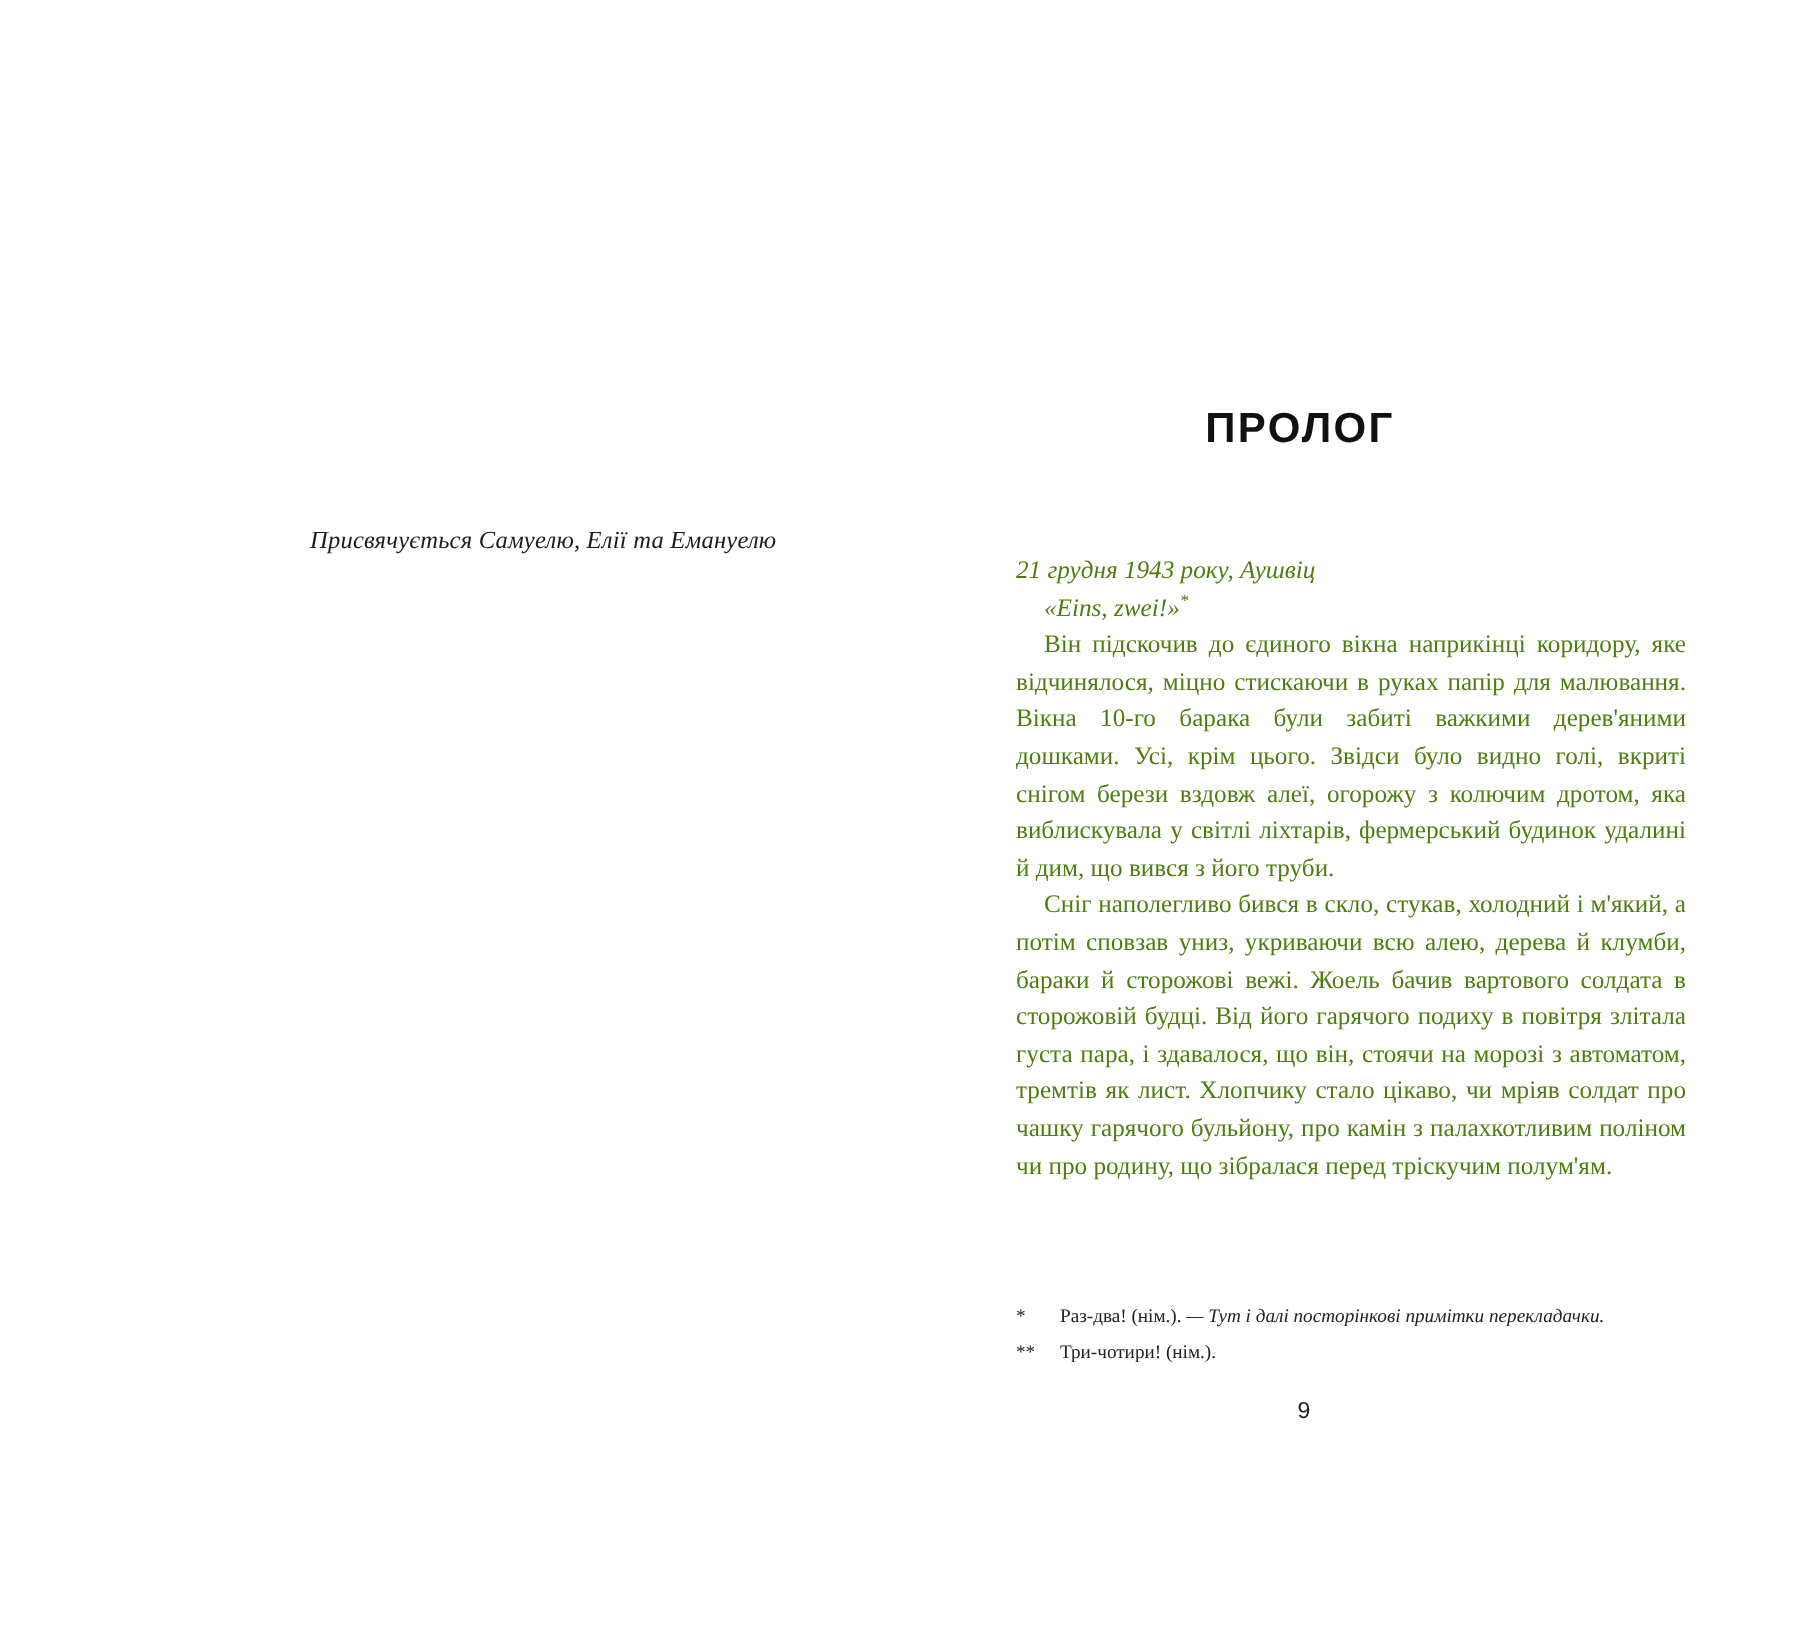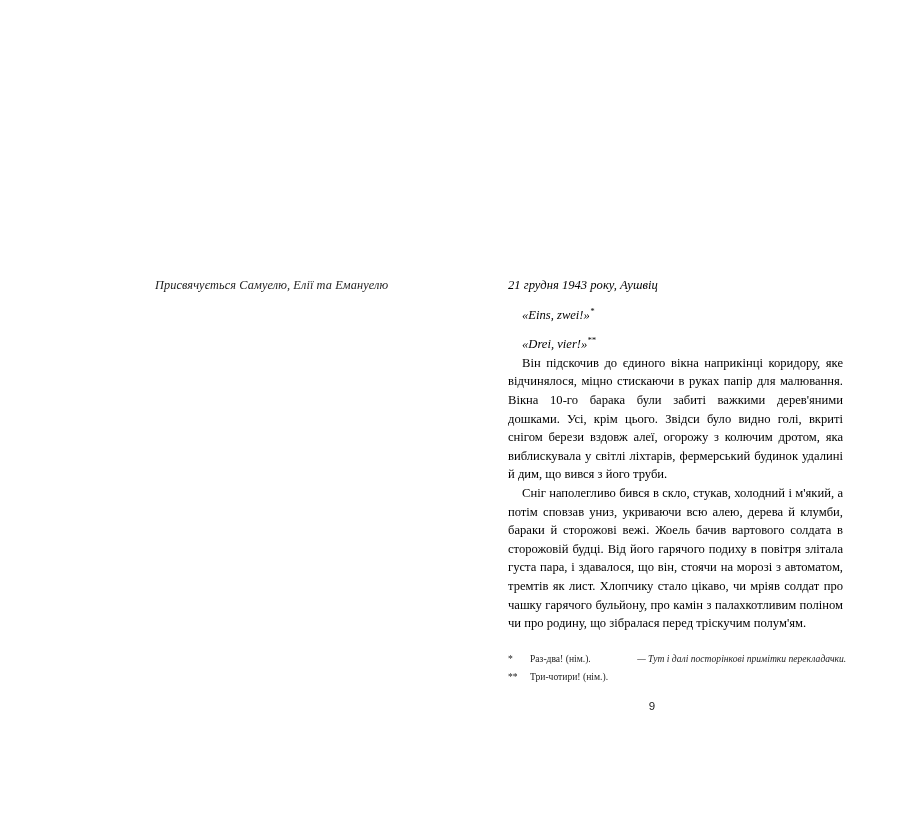--- a/index.html
+++ b/index.html
@@ -24,21 +24,21 @@
   .page-left {
     position: absolute;
     left: 0;
     top: 0;
     width: 450px;
     height: 817px;
   }
   .dedication {
     position: absolute;
     left: 155px;
-    top: 276px;
+    top: 261px;
     width: 260px;
     font-style: italic;
     font-size: 12.3px;
     line-height: 1.5;
     color: #1c1c1c;
     letter-spacing: 0.1px;
   }
   
   .page-right {
     position: absolute;
@@ -64,30 +64,29 @@
     left: 58px;
     top: 276px;
     width: 335px;
   }
   .body-block p {
     margin: 0;
     font-size: 12.6px;
     line-height: 18.6px;
     text-align: justify;
     text-justify: inter-word;
-    color: #000000;
+    color: #4d7c0f;
     hyphens: manual;
   }
   .body-block p.indent {
     text-indent: 14px;
   }
   .body-block p.italic {
     font-style: italic;
     text-indent: 14px;
-    margin-top: 11px;
   }
   .body-block p.dateline {
     font-style: italic;
     text-indent: 0;
     margin-bottom: 0;
   }
   sup {
     font-size: 8.5px;
     vertical-align: super;
     line-height: 0;
@@ -109,21 +108,20 @@
   .footnote .marker {
     width: 22px;
     flex: 0 0 22px;
     font-size: 9.6px;
   }
   .footnote .fn-text {
     flex: 1;
   }
   .footnote .fn-text i {
     font-style: italic;
-    margin-left: 44px;
   }
   .folio {
     position: absolute;
     left: 0;
     top: 700px;
     width: 404px;
     text-align: center;
     font-family: "Liberation Sans", sans-serif;
     font-size: 11.5px;
     color: #202020;
@@ -133,25 +131,25 @@
 <body>
 
 <div class="spread">
 
   <div class="page-left">
     <div class="dedication">Присвячується Самуелю, Елії та Емануелю</div>
   </div>
 
   <div class="page-right">
 
+    <div class="chapter-title">ПРОЛОГ</div>
 
     <div class="body-block">
       <p class="dateline">21 грудня 1943 року, Аушвіц</p>
       <p class="italic">«Eins, zwei!»<sup>*</sup></p>
-      <p class="italic">«Drei, vier!»<sup>**</sup></p>
       <p class="indent">Він підскочив до єдиного вікна наприкінці коридору, яке відчинялося, міцно стискаючи в руках папір для малювання. Вікна 10-го барака були забиті важкими дерев'яними дошками. Усі, крім цього. Звідси було видно голі, вкриті снігом берези вздовж алеї, огорожу з колючим дротом, яка виблискувала у світлі ліхтарів, фермерський будинок удалині й дим, що вився з його труби.</p>
       <p class="indent">Сніг наполегливо бився в скло, стукав, холодний і м'який, а потім сповзав униз, укриваючи всю алею, дерева й клумби, бараки й сторожові вежі. Жоель бачив вартового солдата в сторожовій будці. Від його гарячого подиху в повітря злітала густа пара, і здавалося, що він, стоячи на морозі з автоматом, тремтів як лист. Хлопчику стало цікаво, чи мріяв солдат про чашку гарячого бульйону, про камін з палахкотливим поліном чи про родину, що зібралася перед тріскучим полум'ям.</p>
     </div>
 
     <div class="footnotes">
       <div class="footnote">
         <span class="marker">*</span>
         <span class="fn-text">Раз-два! (нім.). <i>— Тут і далі посторінкові примітки перекладачки.</i></span>
       </div>
       <div class="footnote">

